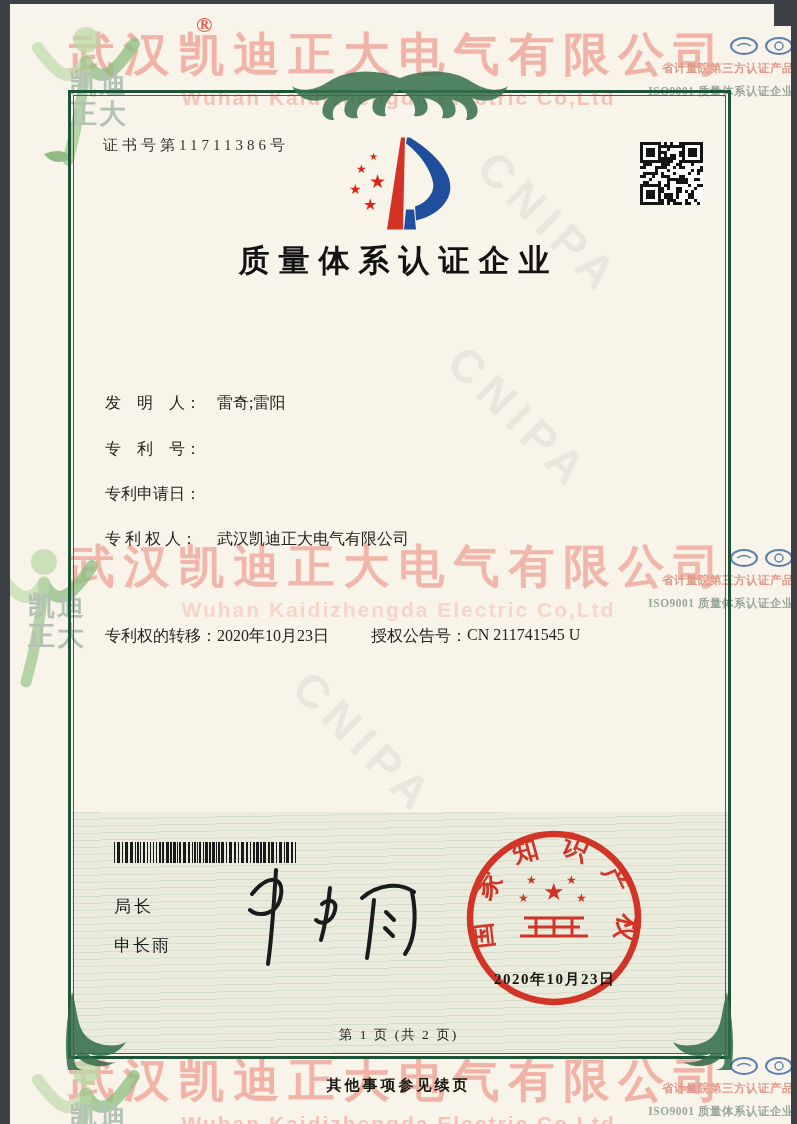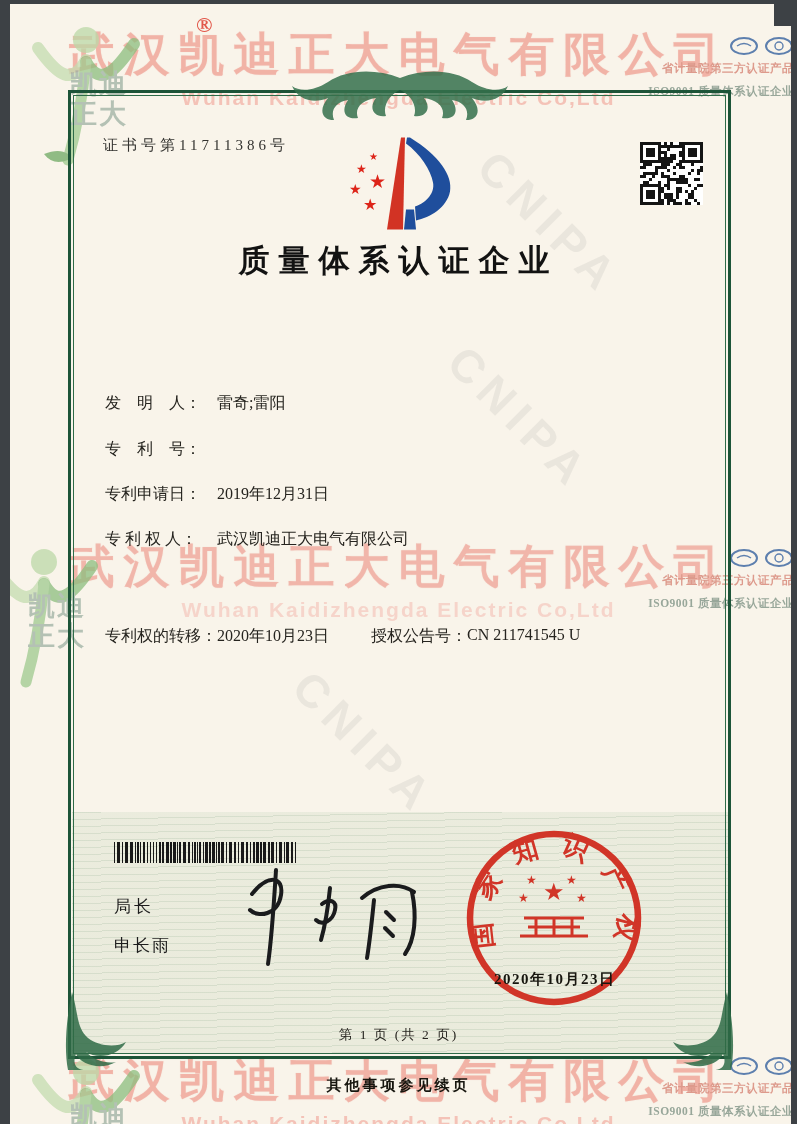--- a/index.html
+++ b/index.html
@@ -689,21 +689,20 @@
 
   <div class="field-row" style="top:390px;">
     <span class="field-label">发　明　人：</span>
     <span class="field-value">雷奇;雷阳</span>
   </div>
   <div class="field-row" style="top:436px;">
     <span class="field-label">专　利　号：</span>
   </div>
   <div class="field-row" style="top:481px;">
     <span class="field-label">专利申请日：</span>
-    <span class="field-value">2019年12月31日</span>
   </div>
   <div class="field-row" style="top:526px;">
     <span class="field-label">专 利 权 人：</span>
     <span class="field-value">武汉凯迪正大电气有限公司</span>
   </div>
   <div class="grant-row">
     <span class="grant-pair">
       <span>专利权的转移：</span>
       <span>2020年10月23日</span>
     </span>

